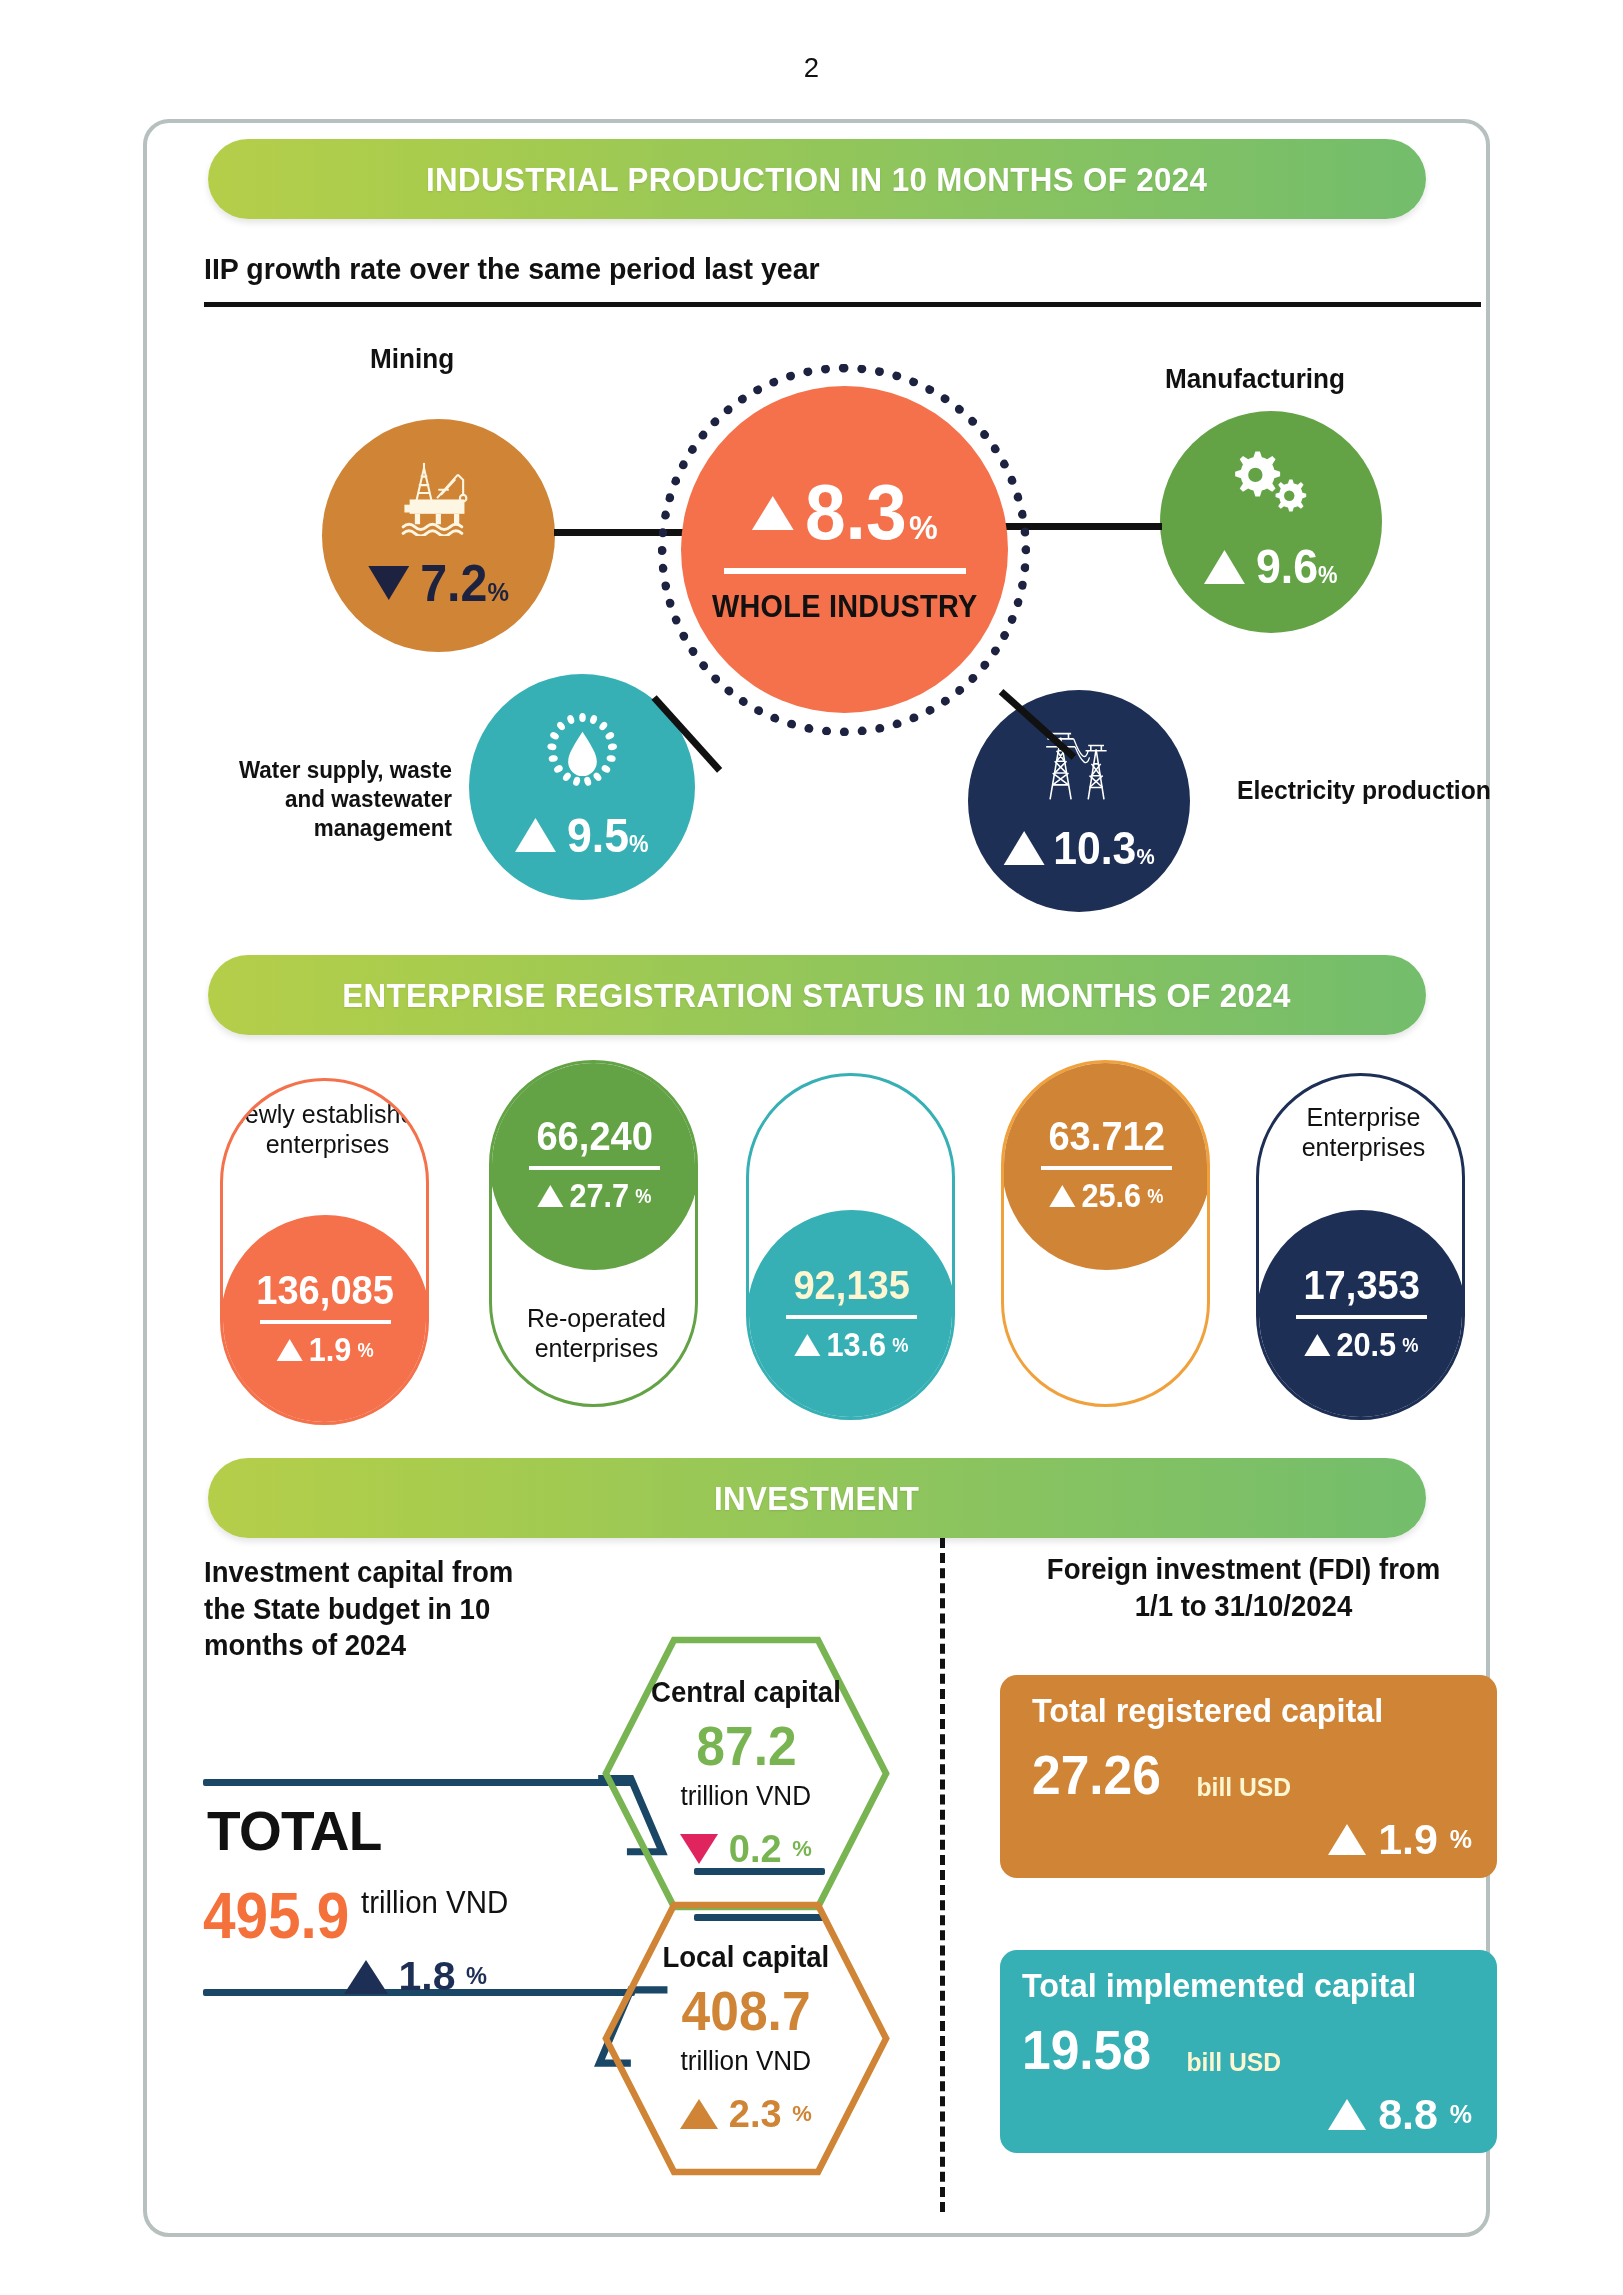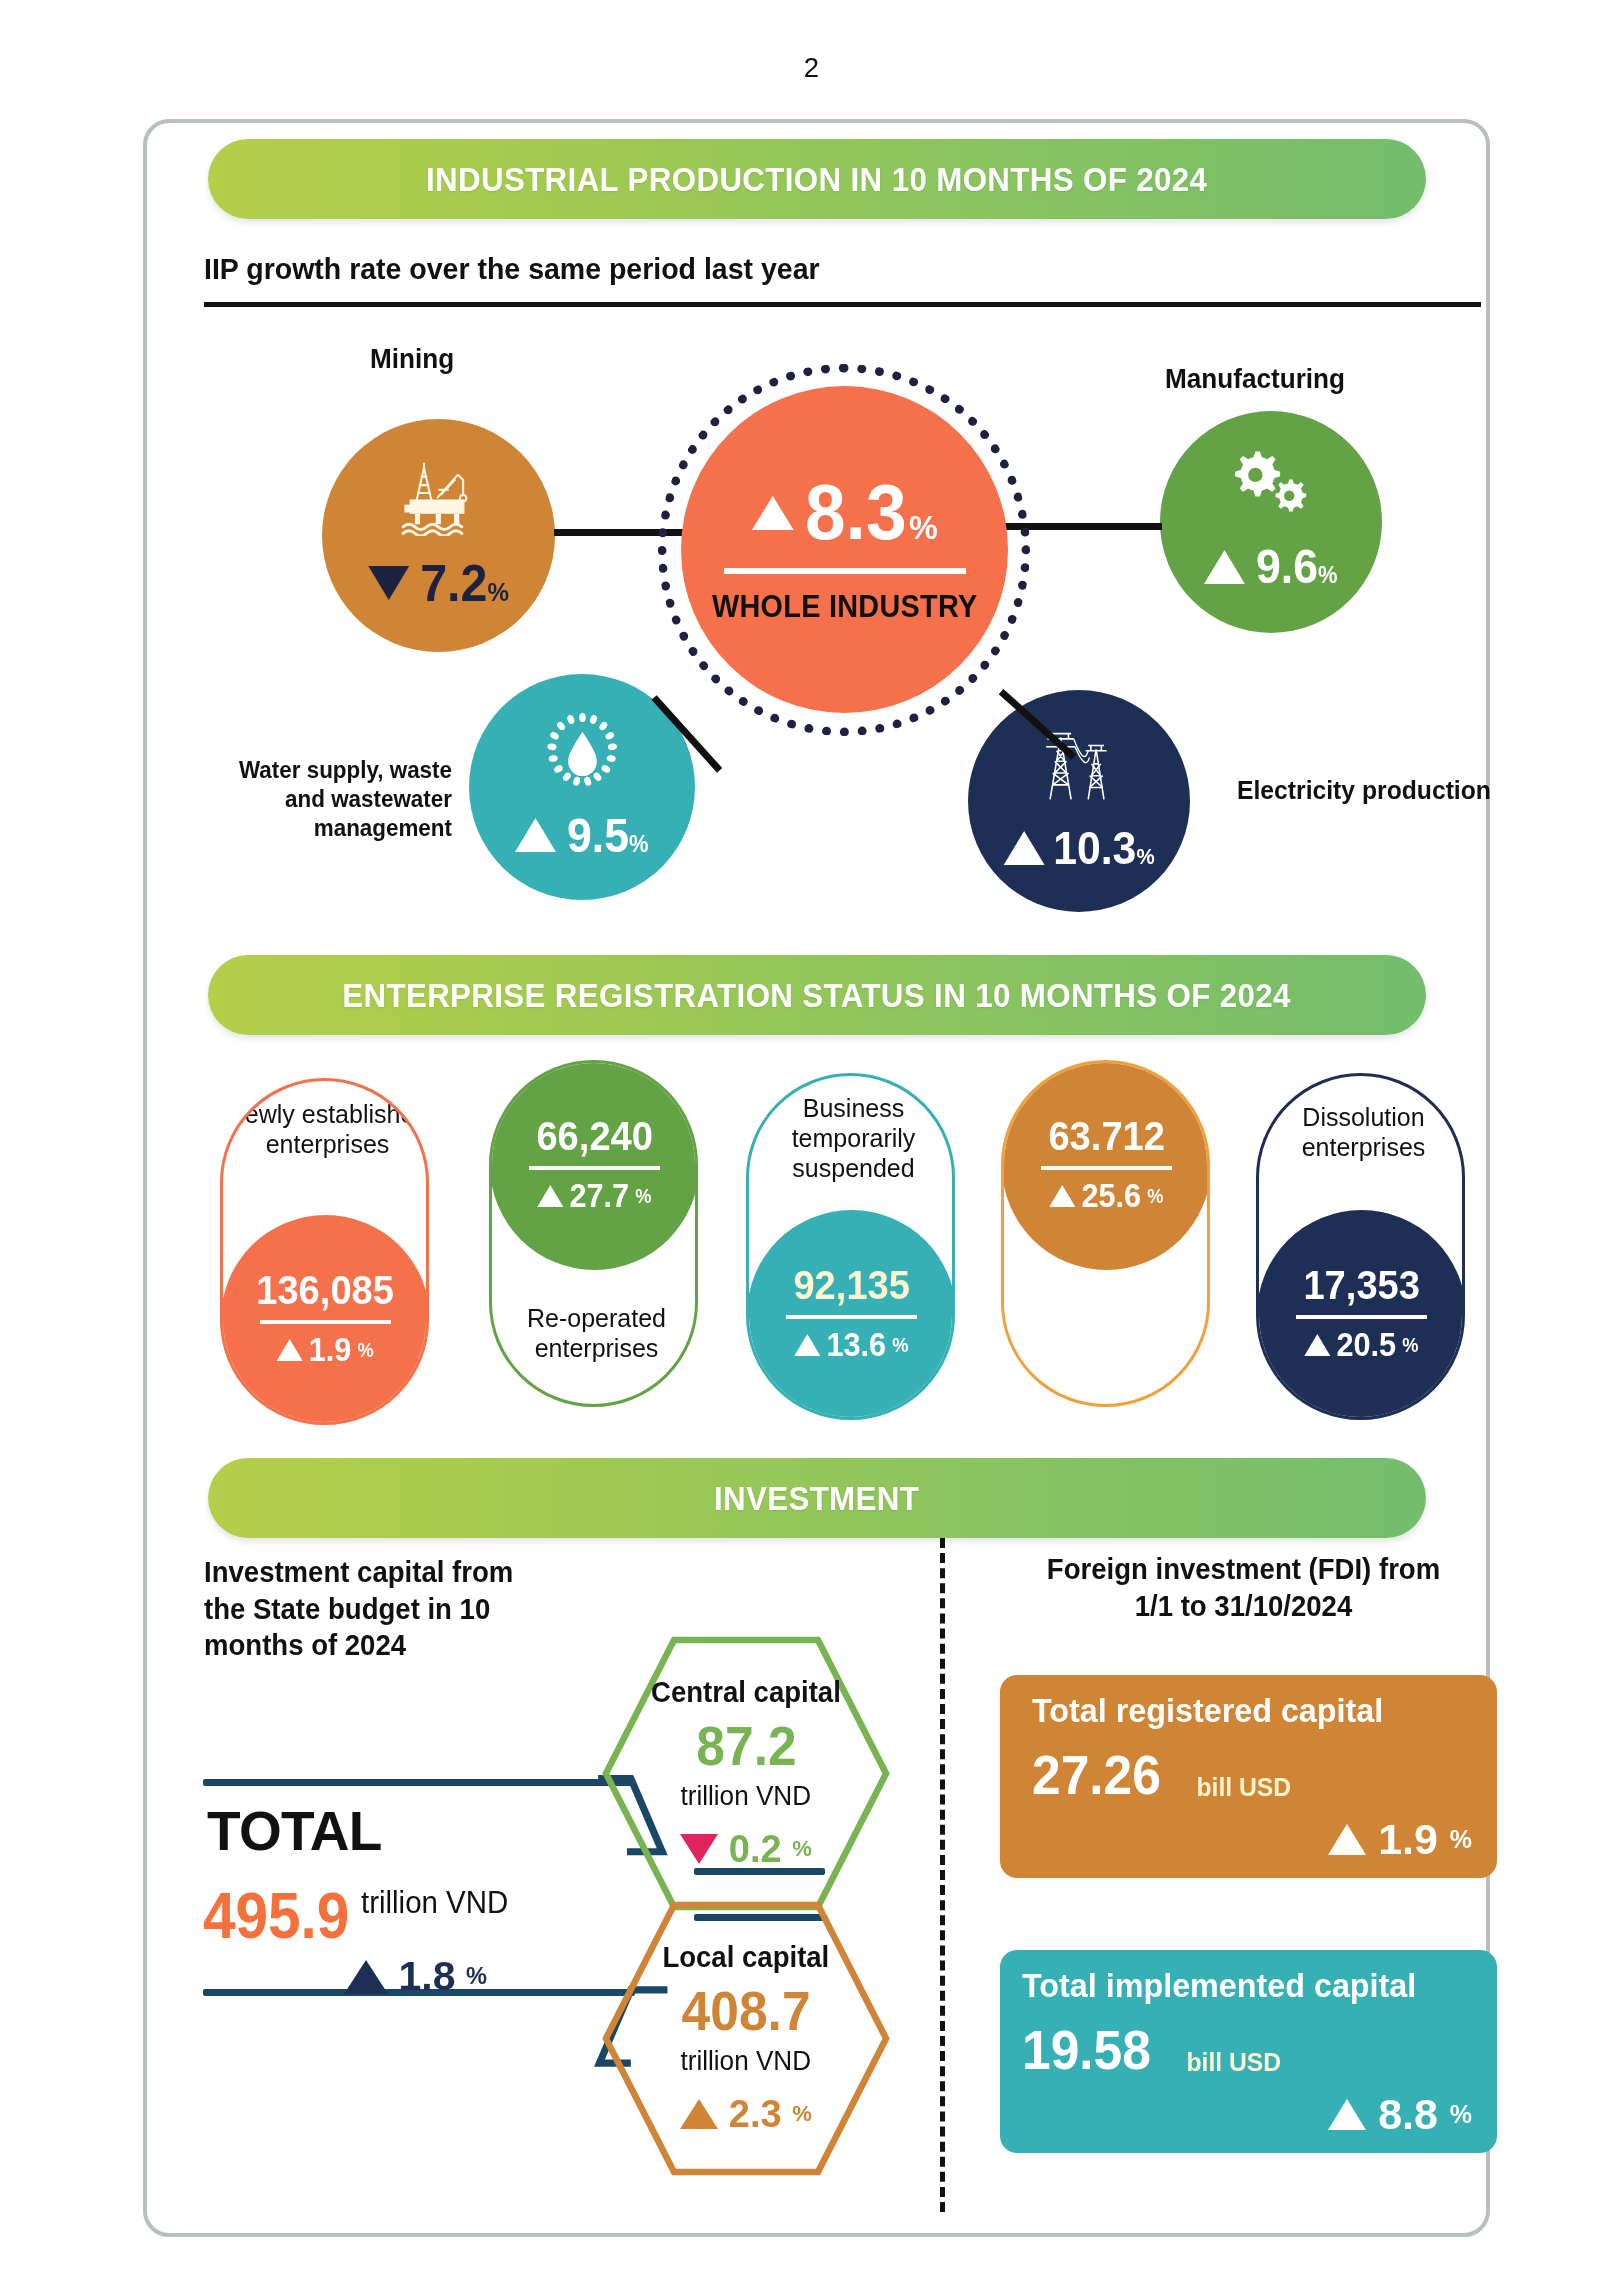--- a/index.html
+++ b/index.html
@@ -319,21 +319,20 @@
     <div class="pc">
       <span class="tri-s" style="color:#fff;"></span>
       <span>27.7</span>
       <span class="sm">%</span>
     </div>
   </div>
   <div class="txt" style="bottom:41px;">Re-operated enterprises</div>
 </div>
 
 <div class="cap" id="cap3">
-  <div class="txt" style="top:17px;">Business temporarily suspended</div>
   <div class="circ" style="bottom:-2px;background:#36b0b4;">
     <div class="num" style="color:#fdf6d0;">92,135</div>
     <div class="hr"></div>
     <div class="pc">
       <span class="tri-s" style="color:#fff;"></span>
       <span>13.6</span>
       <span class="sm">%</span>
     </div>
   </div>
 </div>
@@ -344,21 +343,21 @@
     <div class="hr"></div>
     <div class="pc">
       <span class="tri-s" style="color:#fff;"></span>
       <span>25.6</span>
       <span class="sm">%</span>
     </div>
   </div>
 </div>
 
 <div class="cap" id="cap5">
-  <div class="txt" style="top:26px;">Dissolution enterprises</div>
+  <div class="txt" style="top:26px;">Enterprise enterprises</div>
   <div class="circ" style="bottom:-2px;background:#1d2f55;">
     <div class="num">17,353</div>
     <div class="hr"></div>
     <div class="pc">
       <span class="tri-s" style="color:#fff;"></span>
       <span>20.5</span>
       <span class="sm">%</span>
     </div>
   </div>
 </div>

